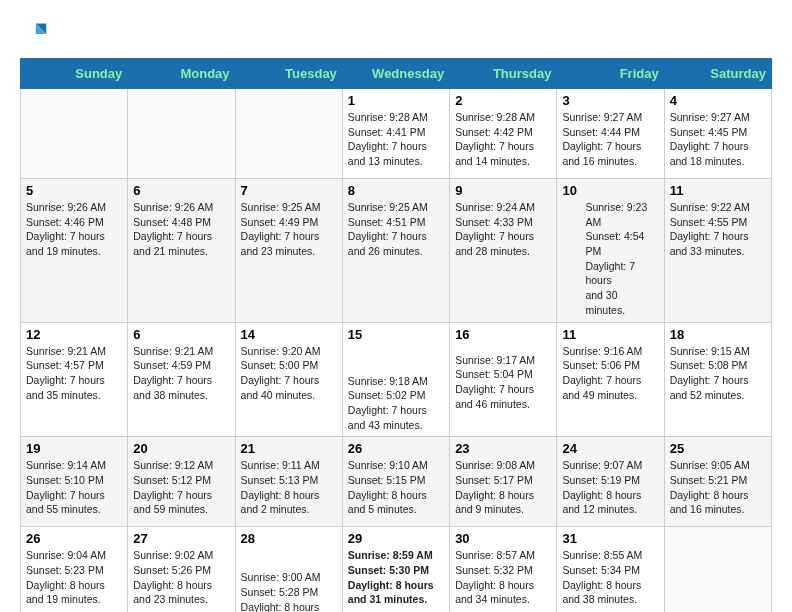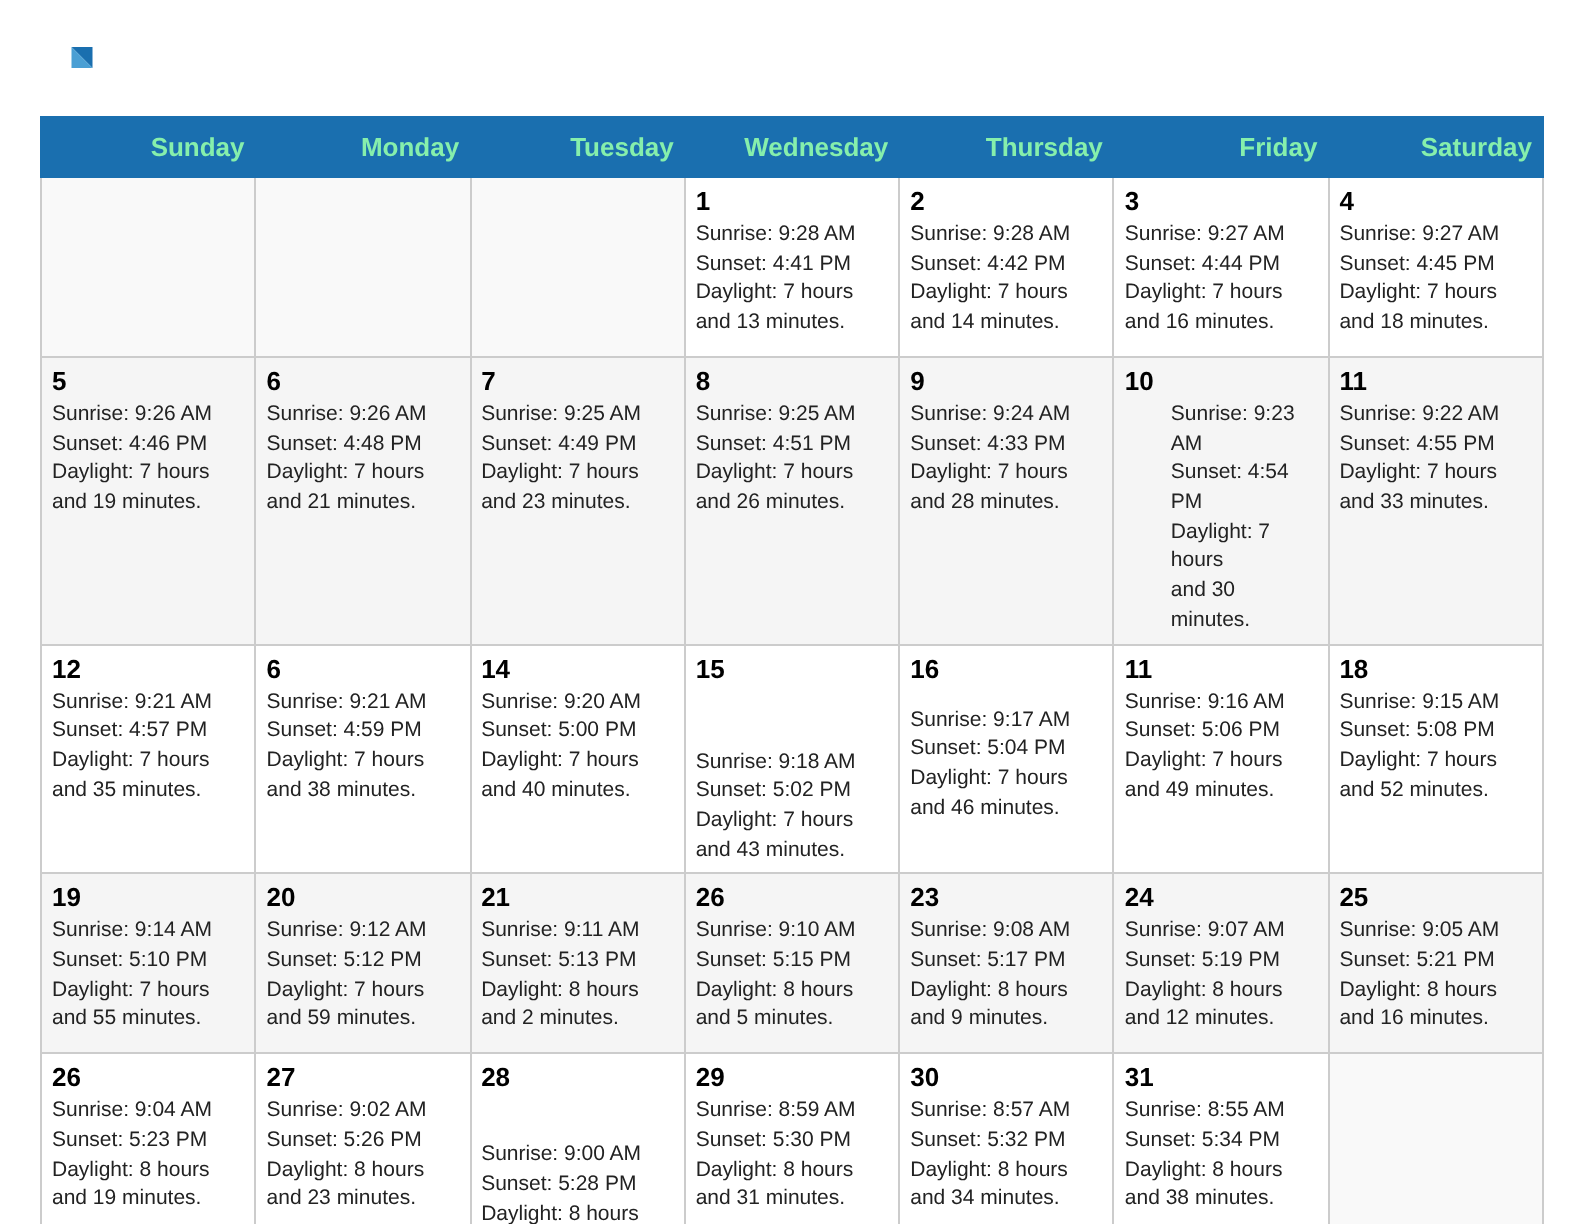--- a/index.html
+++ b/index.html
@@ -321,21 +321,21 @@
         </td>
         <td>
           <span class="day-number">28</span>
           <div class="day-info" style="white-space: pre-line; margin-top: 24px;">Sunrise: 9:00 AM
 Sunset: 5:28 PM
 Daylight: 8 hours
 and 27 minutes.</div>
         </td>
         <td>
           <span class="day-number">29</span>
-          <div class="day-info" style="white-space: pre-line;">Sunrise: 8:59 AM
+          <div class="day-info" style="white-space: pre-line; font-weight: bold;">Sunrise: 8:59 AM
 Sunset: 5:30 PM
 Daylight: 8 hours
 and 31 minutes.</div>
         </td>
         <td>
           <span class="day-number">30</span>
           <div class="day-info" style="white-space: pre-line;">Sunrise: 8:57 AM
 Sunset: 5:32 PM
 Daylight: 8 hours
 and 34 minutes.</div>

